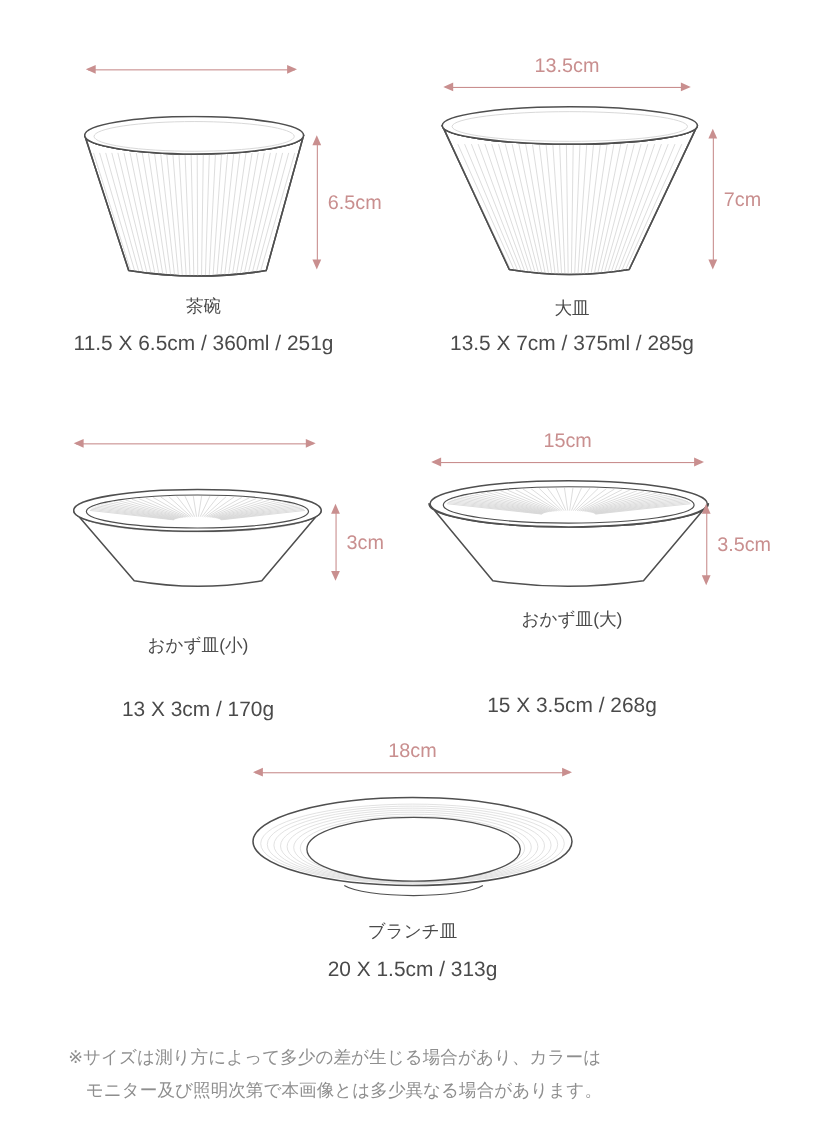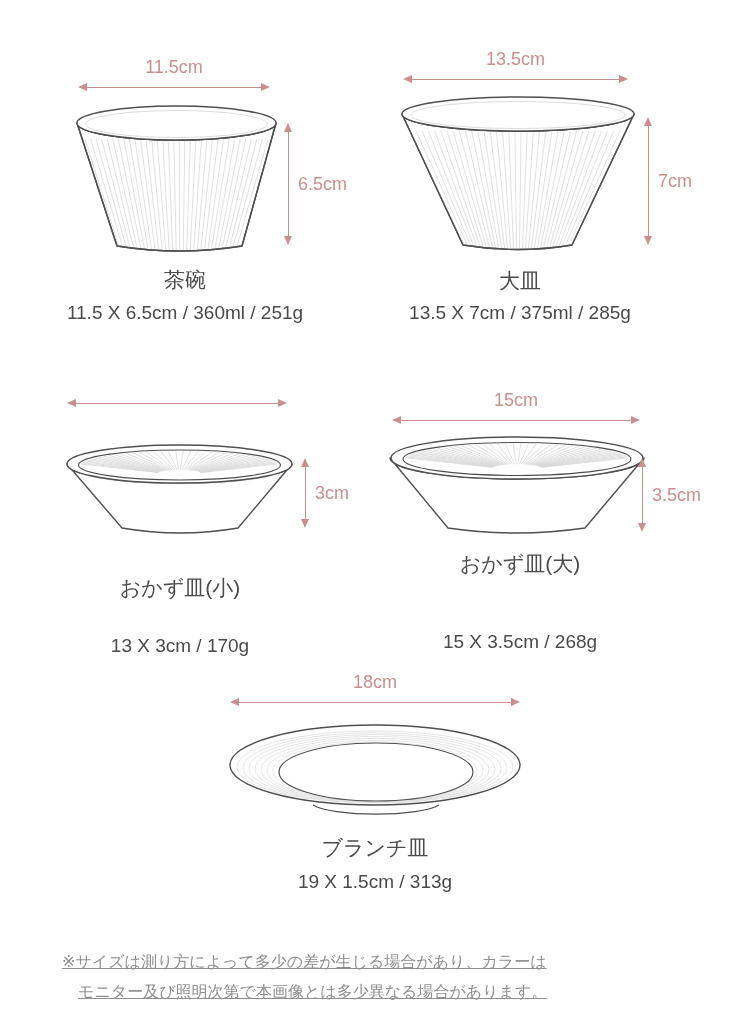--- a/index.html
+++ b/index.html
@@ -22,42 +22,41 @@
   .harrow{position:relative;height:12px;}
   .harrow .hl{position:absolute;left:2px;right:2px;top:6px;height:0;border-top:1.3px solid var(--accent);}
   .harrow::before{content:"";position:absolute;left:0;top:2.2px;width:0;height:0;border:4px solid transparent;border-left:none;border-right:9px solid var(--accent);}
   .harrow::after{content:"";position:absolute;right:0;top:2.2px;width:0;height:0;border:4px solid transparent;border-right:none;border-left:9px solid var(--accent);}
   
   .dimv{width:13px;}
   .dimv .vl{position:absolute;left:6px;top:3px;bottom:3px;width:0;border-left:1.3px solid var(--accent);}
   .dimv::before{content:"";position:absolute;top:0;left:2.4px;width:0;height:0;border:4px solid transparent;border-top:none;border-bottom:9px solid var(--accent);}
   .dimv::after{content:"";position:absolute;bottom:0;left:2.4px;width:0;height:0;border:4px solid transparent;border-bottom:none;border-top:9px solid var(--accent);}
   
-  .iname{font-size:21px;line-height:24px;text-align:center;color:var(--text);white-space:nowrap;}
+  .iname{font-size:16px;line-height:24px;text-align:center;color:var(--text);white-space:nowrap;}
   .ispecs{font-size:19px;line-height:26px;text-align:center;color:var(--text);white-space:nowrap;}
   
-  .note{font-size:16px;line-height:30px;color:var(--note);white-space:nowrap;text-decoration:underline;}
+  .note{font-size:16px;line-height:30px;color:var(--note);white-space:nowrap;}
   .note .l2{padding-left:16px;}
   
   svg .outline{fill:#fff;stroke:var(--outline);stroke-width:1.4;stroke-linejoin:round;}
   svg .restroke{fill:none;stroke:var(--outline);stroke-width:1.4;stroke-linejoin:round;}
   svg .thin{fill:none;stroke:var(--outline);stroke-width:1.1;}
   svg .wellfill{fill:#fff;stroke:var(--outline);stroke-width:1.2;}
   svg .lite{fill:none;stroke:var(--lite);stroke-width:0.9;}
   svg g[data-fan] line, svg g[data-radial] line{stroke:var(--lite);stroke-width:0.8;}
   svg g[data-rings] ellipse{fill:none;stroke:#dedede;stroke-width:0.8;}
 </style>
 </head>
 <body>
 
 <div class="canvas">
 
   <section>
     <div class="abs" style="left:78px;top:57px;width:192px;">
-      <span class="dlbl">11.5cm</span>
       <div class="harrow">
           <span class="hl"></span>
         </div>
     </div>
     <svg class="abs" style="left:75px;top:105px;" width="203" height="153" viewBox="0 0 203 153">
       <defs>
           <clipPath id="cp1">
             <path d="M2,18 L42,141 Q104,151 167,141 L201,18 A99.5,17 0 0 1 2,18 Z"></path>
           </clipPath>
         </defs>
@@ -329,21 +328,21 @@
           <ellipse cx="148" cy="55.666666666666664" rx="132" ry="34.833333333333336"></ellipse>
           <ellipse cx="148" cy="56.333333333333336" rx="126" ry="33.666666666666664"></ellipse>
           <ellipse cx="148" cy="57" rx="120" ry="32.5"></ellipse>
           <ellipse cx="148" cy="57.666666666666664" rx="114" ry="31.333333333333336"></ellipse>
           <ellipse cx="148" cy="58.333333333333336" rx="108" ry="30.166666666666664"></ellipse>
           <ellipse cx="148" cy="59" rx="102" ry="29"></ellipse>
         </g>
       <ellipse class="wellfill" cx="149" cy="60" rx="97" ry="29"></ellipse>
     </svg>
     <div class="abs iname" style="left:250px;top:836px;width:250px;">ブランチ皿</div>
-    <div class="abs ispecs" style="left:225px;top:869px;width:300px;">19 X 1.5cm / 313g</div>
+    <div class="abs ispecs" style="left:225px;top:869px;width:300px;">20 X 1.5cm / 313g</div>
   </section>
 
   <div class="abs note" style="left:62px;top:947px;">
     <div class="l1">※サイズは測り方によって多少の差が生じる場合があり、カラーは</div>
     <div class="l2">モニター及び照明次第で本画像とは多少異なる場合があります。</div>
   </div>
 
 </div>
 
 </body></html>

